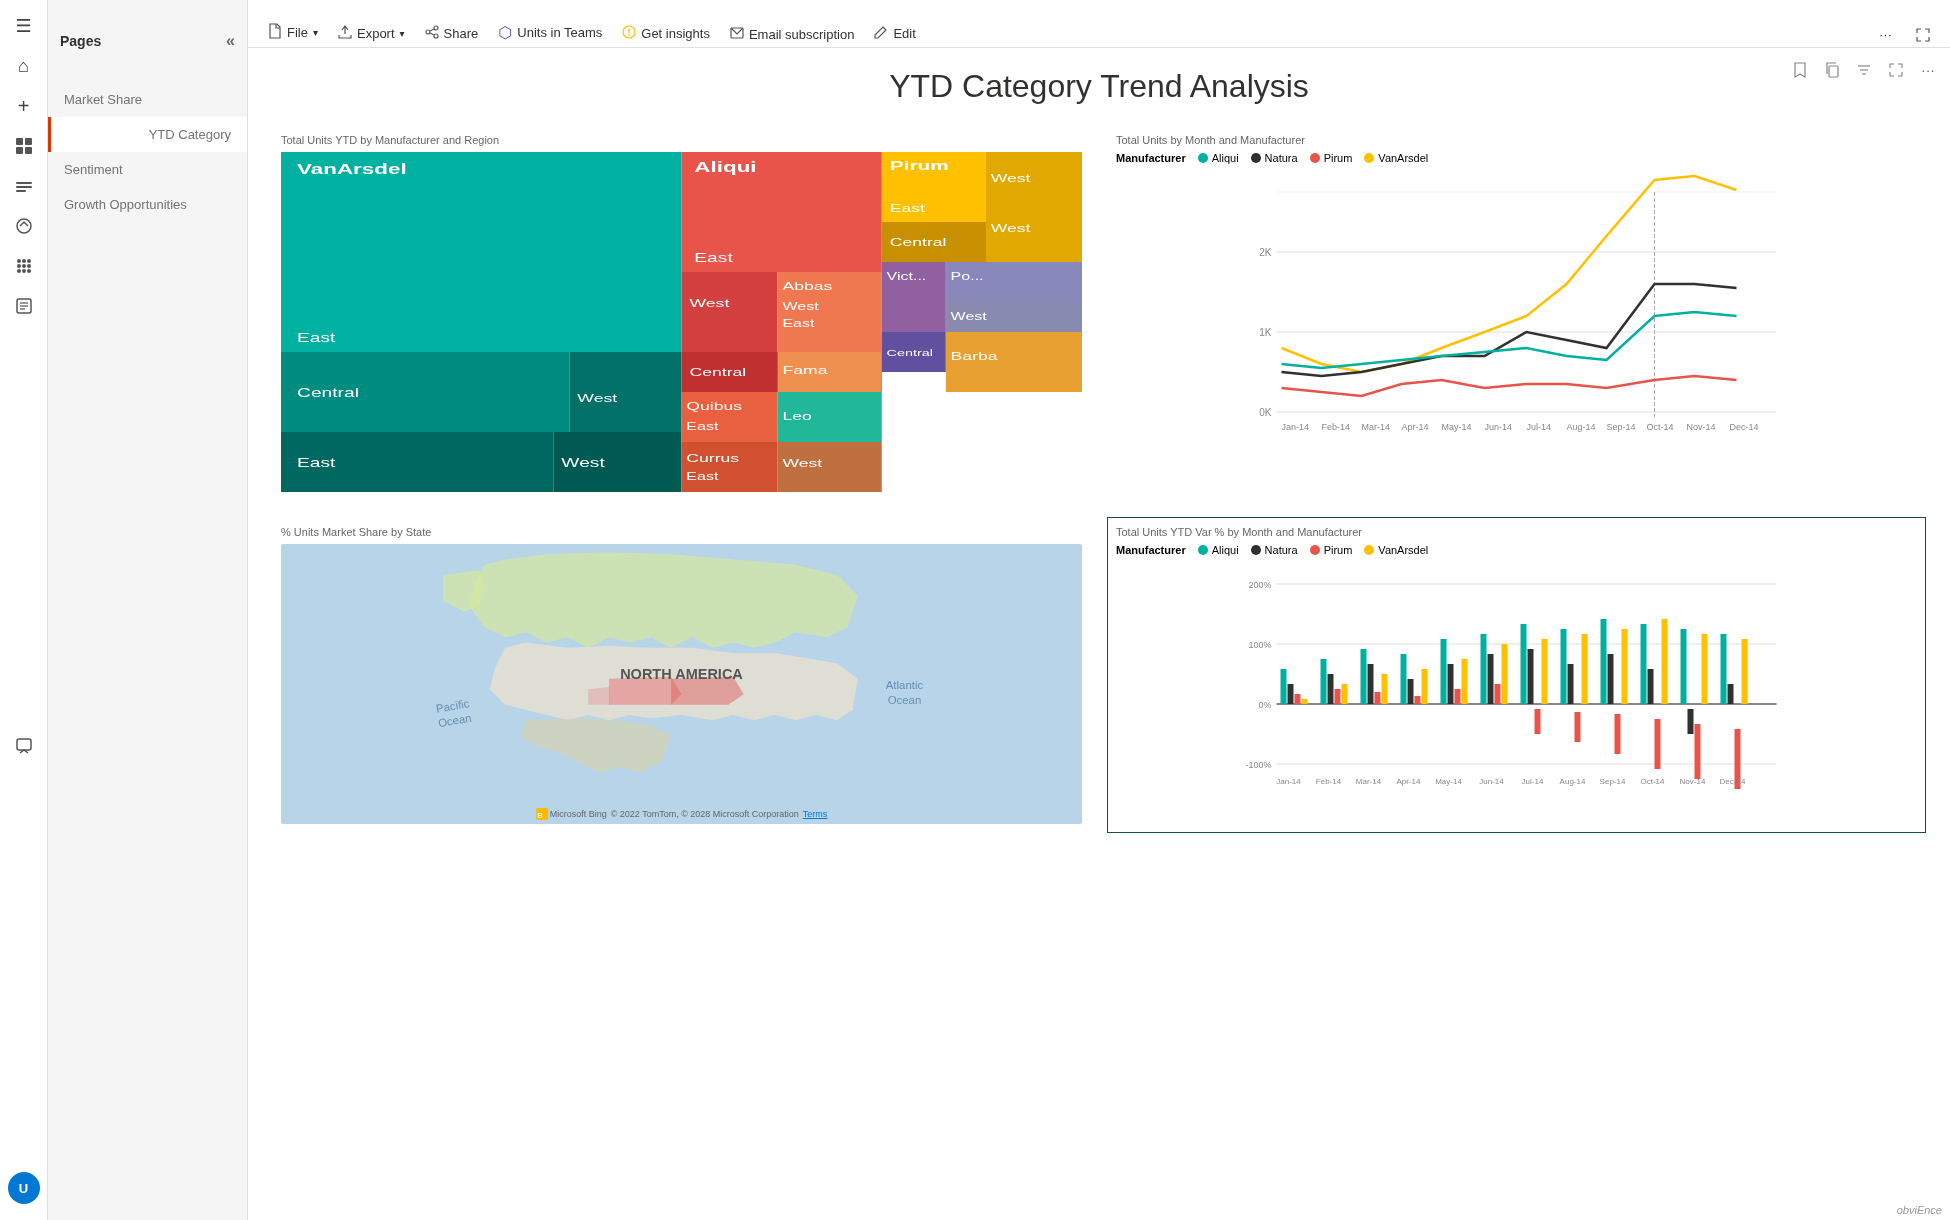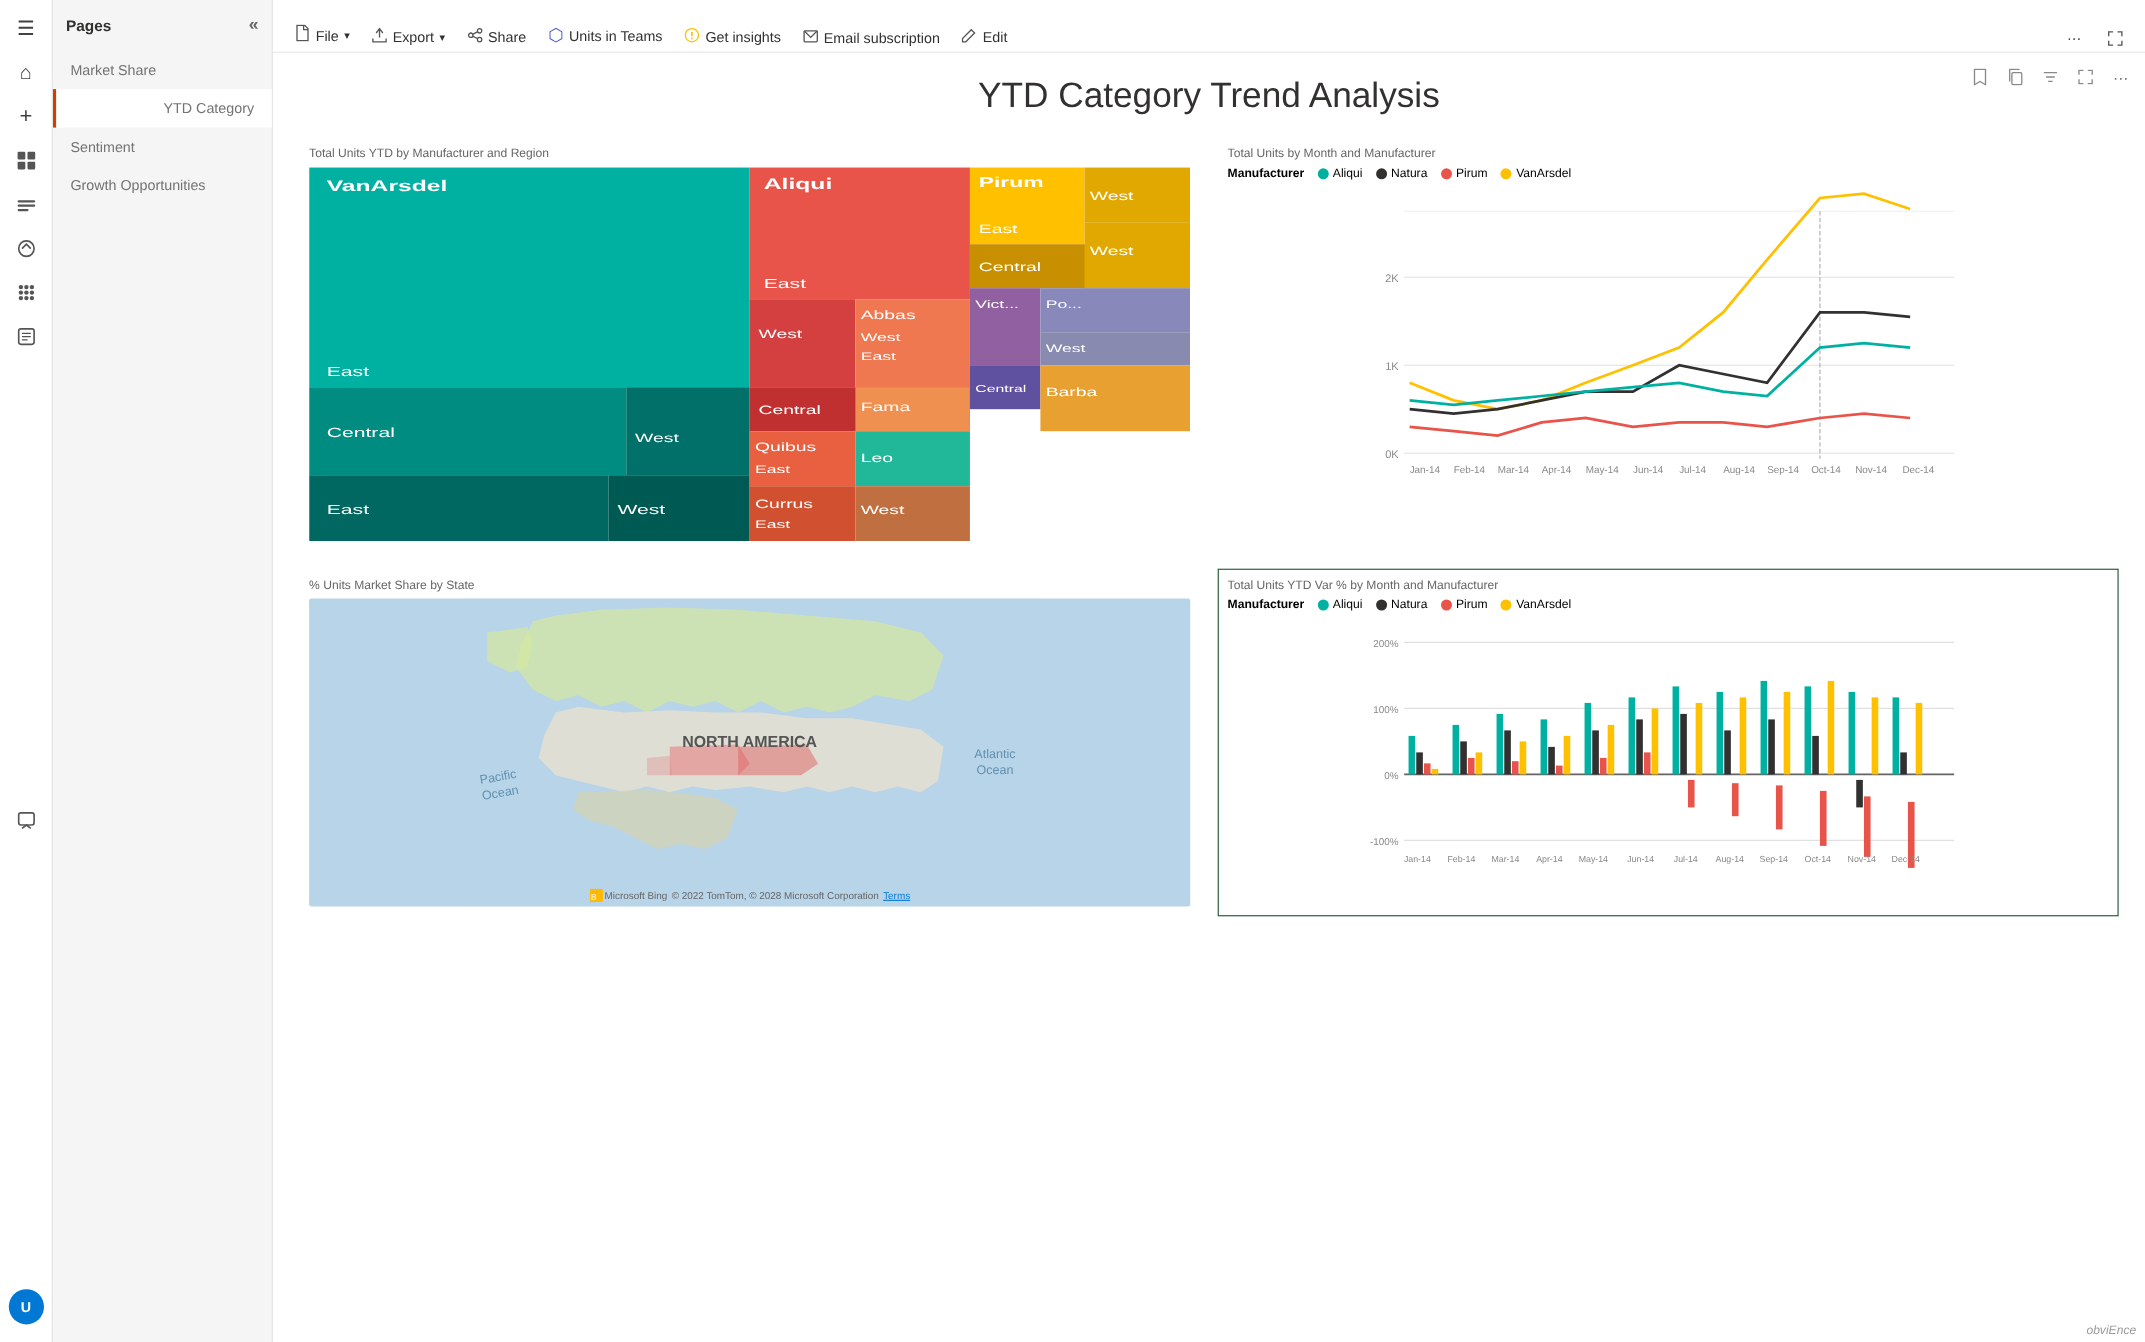--- a/index.html
+++ b/index.html
@@ -41,21 +41,21 @@
       width: 200px;
       background: #f5f5f5;
       border-right: 1px solid #e0e0e0;
       display: flex;
       flex-direction: column;
     }
     .pages-header {
       display: flex;
       align-items: center;
       justify-content: space-between;
-      padding: 14px 12px;
+      padding: 32px 12px;
       font-size: 14px;
       font-weight: 600;
       color: #323130;
     }
     .pages-header .collapse-btn {
       cursor: pointer;
       color: #666;
       font-size: 16px;
     }
     .page-item {

